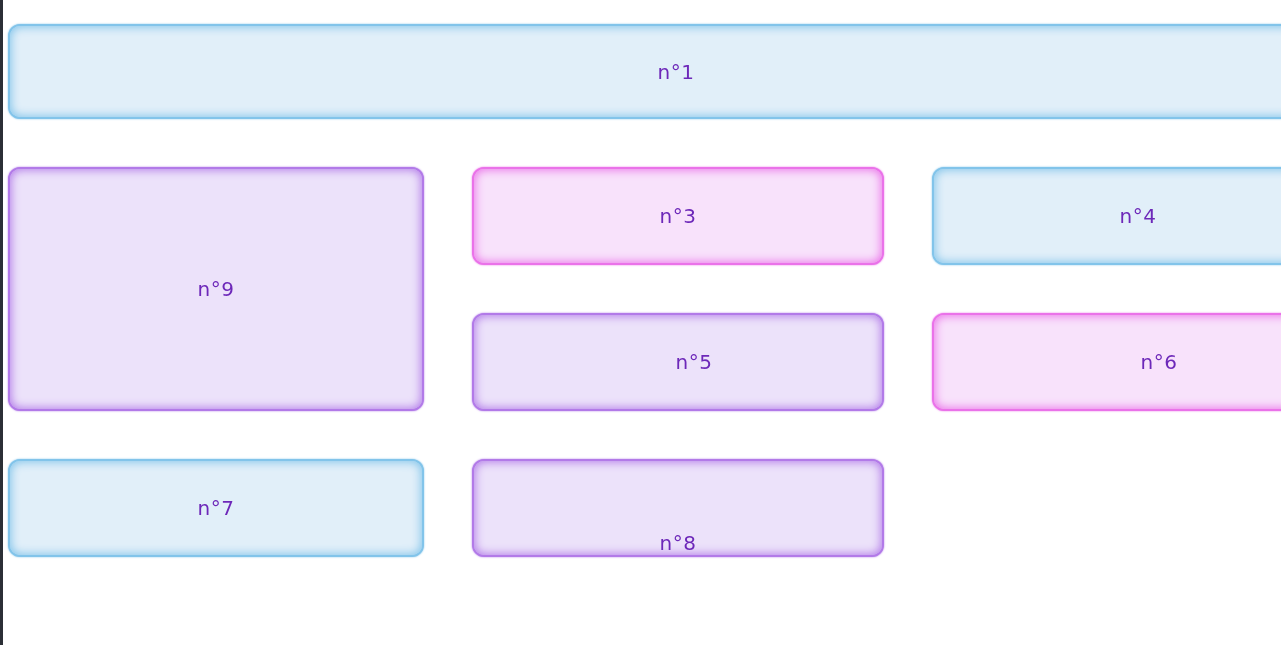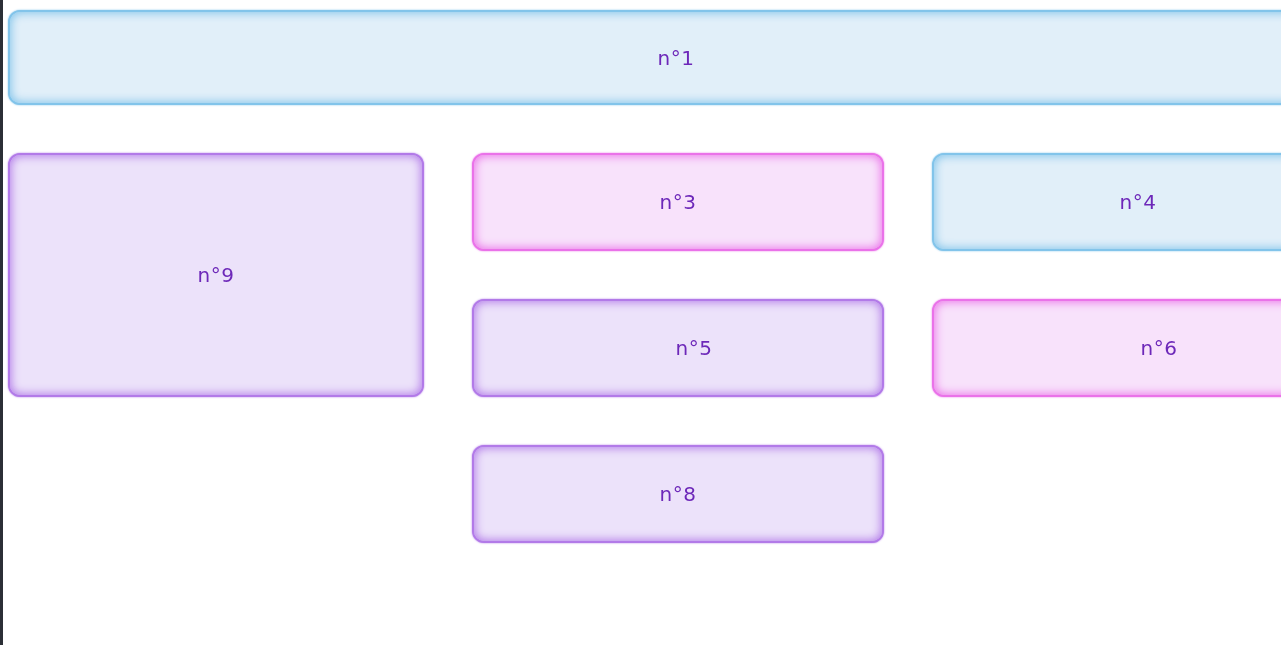--- a/index.html
+++ b/index.html
@@ -15,21 +15,21 @@
     background: #ffffff;
   }
   .left-edge {
     position: absolute;
     left: 0; top: 0;
     width: 3px; height: 645px;
     background: var(--edge, #2b2f36);
   }
   .grid {
     position: absolute;
-    left: 8px; top: 10px;
+    left: 8px; top: 24px;
     width: 1263px;
     display: grid;
     grid-template-columns: 416px 412px 412px;
     grid-template-rows: 95px 98px 98px 98px;
     column-gap: 11px;
     row-gap: 12px;
     gap: 48px;
   }
   .card {
     border-radius: 12px;
@@ -47,21 +47,21 @@
     letter-spacing: 0.5px;
   }
   
   .c1 { grid-column: 1 / 4; grid-row: 1; }
   .c2 { grid-column: 1;     grid-row: 2 / 4; }
   .c3 { grid-column: 2;     grid-row: 2; }
   .c4 { grid-column: 3;     grid-row: 2; }
   .c5 { grid-column: 2;     grid-row: 3; padding-left: 32px; }
   .c6 { grid-column: 3;     grid-row: 3; padding-left: 42px; }
   .c7 { grid-column: 1;     grid-row: 4; }
-  .c8 { grid-column: 2;     grid-row: 4; }
+  .c8 { grid-column: 2;     grid-row: 4; align-items: flex-end; }
 </style>
 </head>
 <body style="--text: #6d28b9; --edge: #2b2f36;">
 
 <div class="page">
   <div class="left-edge"></div>
 
   <div class="grid">
     <div class="card c1" style="--bc: #82c4ea; --bg: #e1eff9;">
       <span>n°1</span>
@@ -74,17 +74,20 @@
     </div>
     <div class="card c4" style="--bc: #82c4ea; --bg: #e1eff9;">
       <span>n°4</span>
     </div>
     <div class="card c5" style="--bc: #b27ae8; --bg: #ece2fa;">
       <span>n°5</span>
     </div>
     <div class="card c6" style="--bc: #ea72e9; --bg: #f8e2fb;">
       <span>n°6</span>
     </div>
+    <div class="card c7" style="--bc: #82c4ea; --bg: #e1eff9;">
+      <span>n°7</span>
+    </div>
     <div class="card c8" style="--bc: #b27ae8; --bg: #ece2fa;">
       <span>n°8</span>
     </div>
   </div>
 </div>
 
 </body></html>

